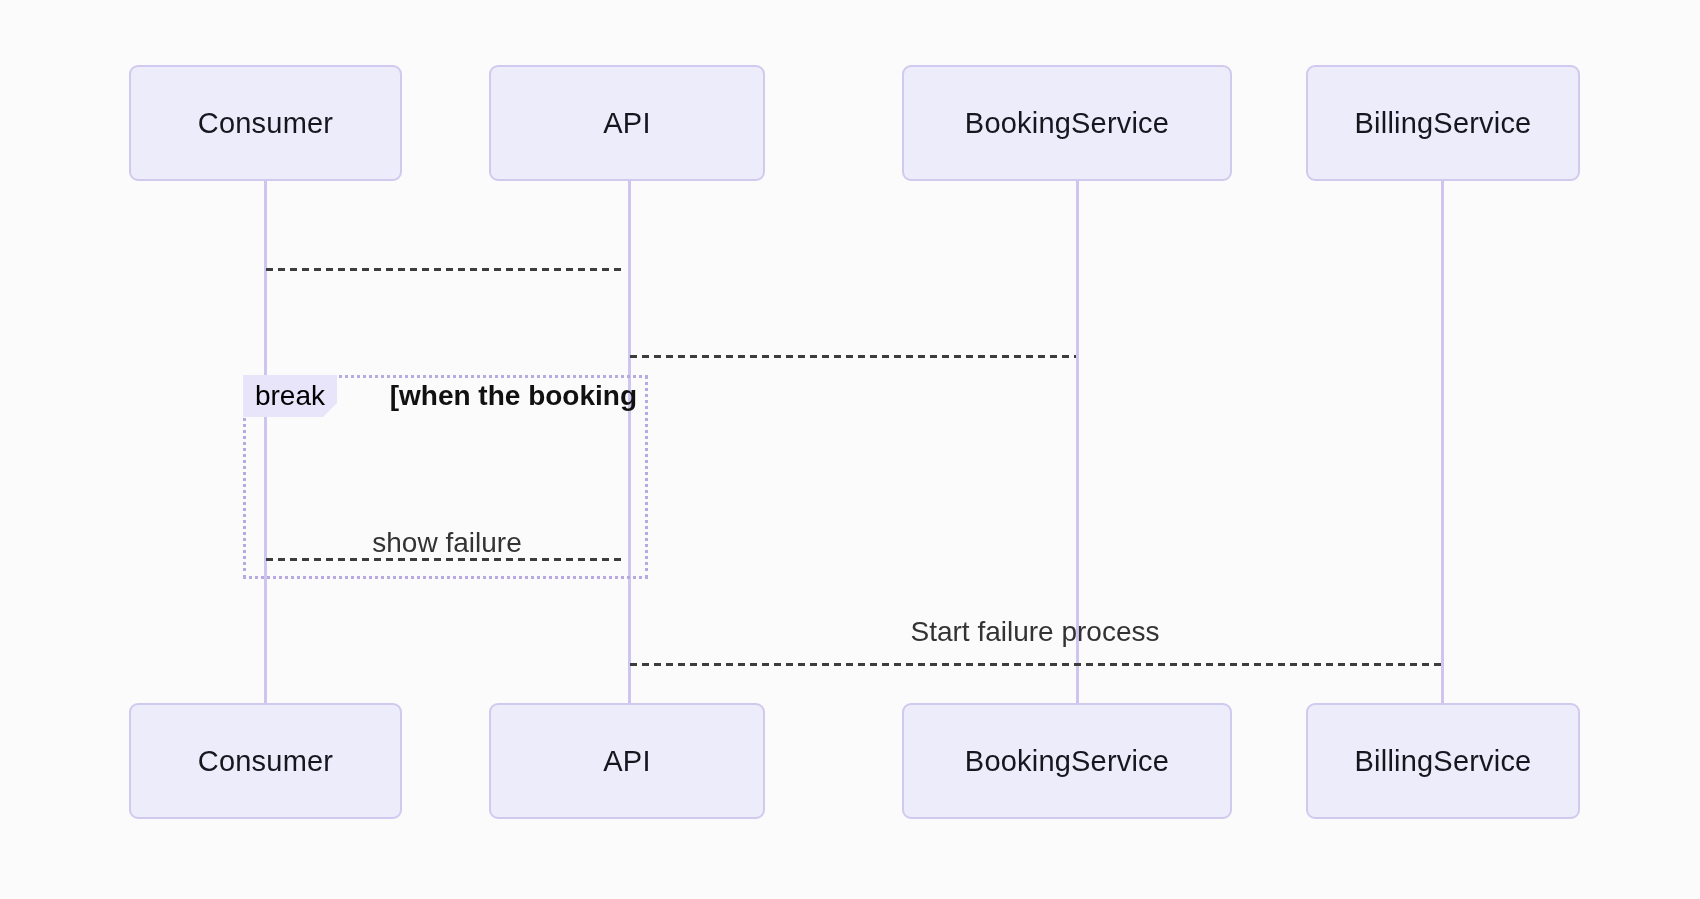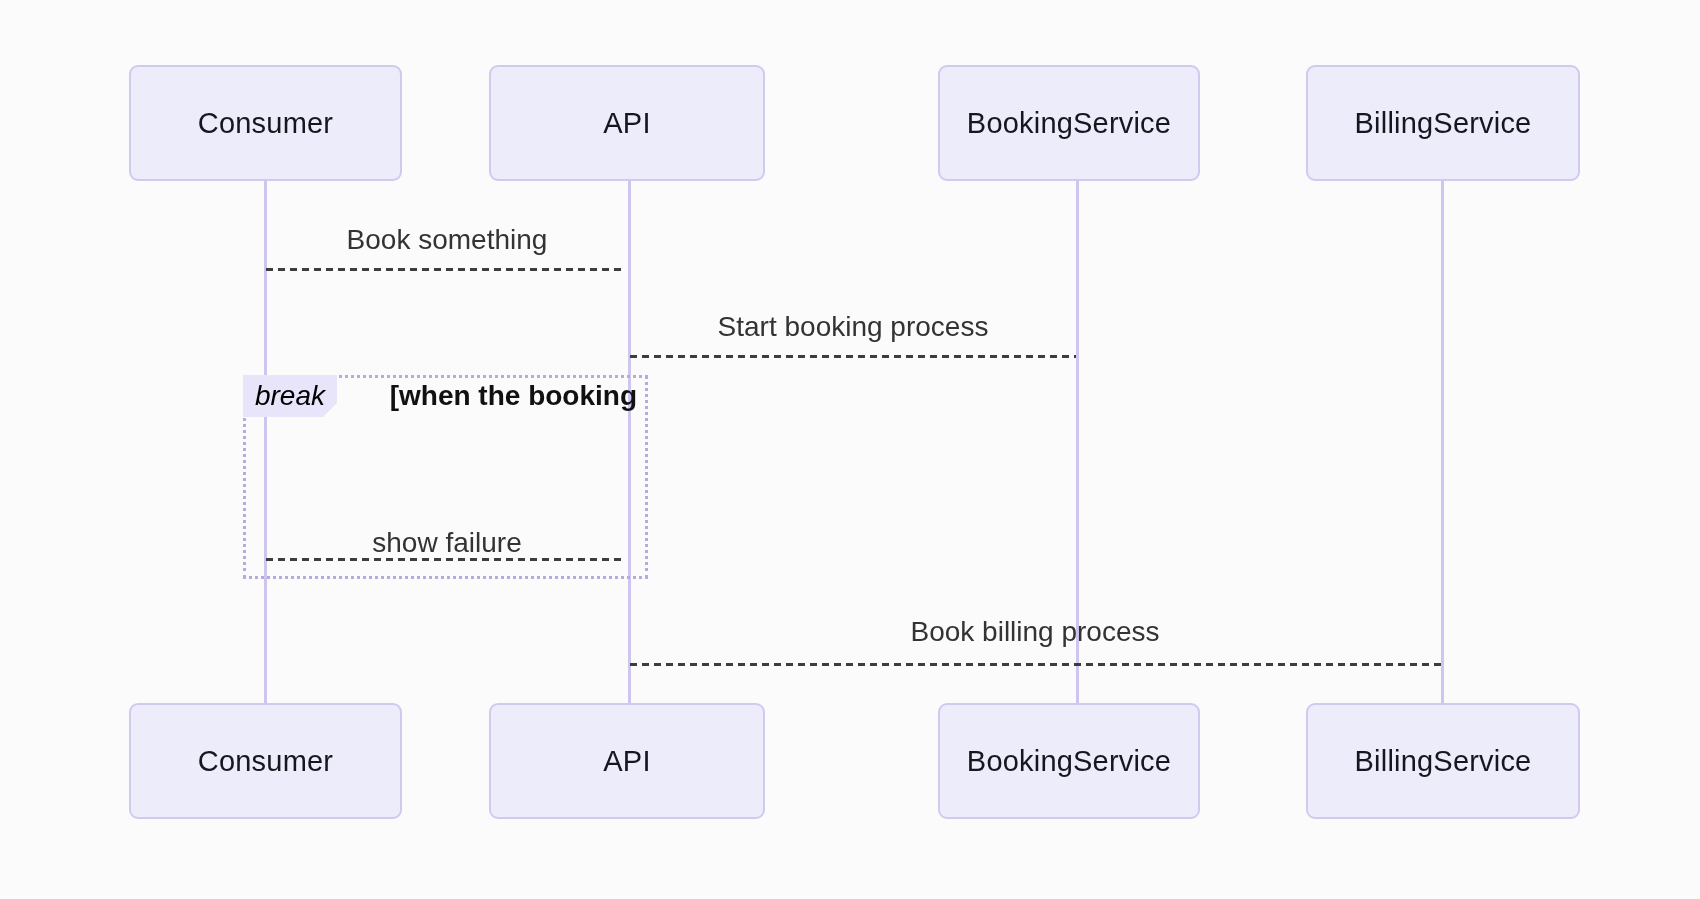--- a/index.html
+++ b/index.html
@@ -31,21 +31,21 @@
     border-radius:9px;
     display:flex;align-items:center;justify-content:center;
     font-size:29px;
     color:var(--text);
     letter-spacing:.2px;
   }
   .top-row .actor-box{top:65px;}
   .bottom-row .actor-box{top:703px;}
   .pos-consumer{left:129px;width:273px;}
   .pos-api{left:489px;width:276px;}
-  .pos-booking{left:938px;width:262px;}
+  .pos-booking{left:902px;width:330px;}
   .pos-billing{left:1306px;width:274px;}
 
   
   .lifeline{
     position:absolute;
     top:181px;
     width:3px;
     height:522px;
     background:var(--lifeline);
   }
@@ -88,21 +88,20 @@
   .break-label{
     position:absolute;
     left:243px;top:375px;
     width:94px;height:42px;
     background:var(--label-fill);
     clip-path:polygon(0 0,100% 0,100% calc(100% - 14px),calc(100% - 14px) 100%,0 100%);
     display:flex;align-items:center;justify-content:center;
     font-size:28px;
     font-weight:500;
     color:#000;
-    font-style:italic;
   }
   .break-condition{
     position:absolute;
     left:337px;top:377px;
     width:300px;
     transform:translateX(-50%) translateX(150px);
     font-size:28px;
     font-weight:700;
     line-height:38px;
     text-align:right;
@@ -127,38 +126,36 @@
       <span>API</span>
     </div>
     <div class="actor-box pos-booking">
       <span>BookingService</span>
     </div>
     <div class="actor-box pos-billing">
       <span>BillingService</span>
     </div>
   </div>
 
-  <div class="msg-label m1-label">Book something</div>
   <div class="msg-line m1-line"></div>
 
-  <div class="msg-label m2-label">Start booking process</div>
   <div class="msg-line m2-line"></div>
 
   <div class="break-box"></div>
   <div class="break-label">
     <span>break</span>
   </div>
   <div class="break-condition">
     <div>[when the booking</div>
   </div>
 
   <div class="msg-label m3-label">show failure</div>
   <div class="msg-line m3-line"></div>
 
-  <div class="msg-label m4-label">Book billing process</div>
+  <div class="msg-label m4-label">Start failure process</div>
   <div class="msg-line m4-line"></div>
 
   <div class="bottom-row">
     <div class="actor-box pos-consumer">
       <span>Consumer</span>
     </div>
     <div class="actor-box pos-api">
       <span>API</span>
     </div>
     <div class="actor-box pos-booking">

